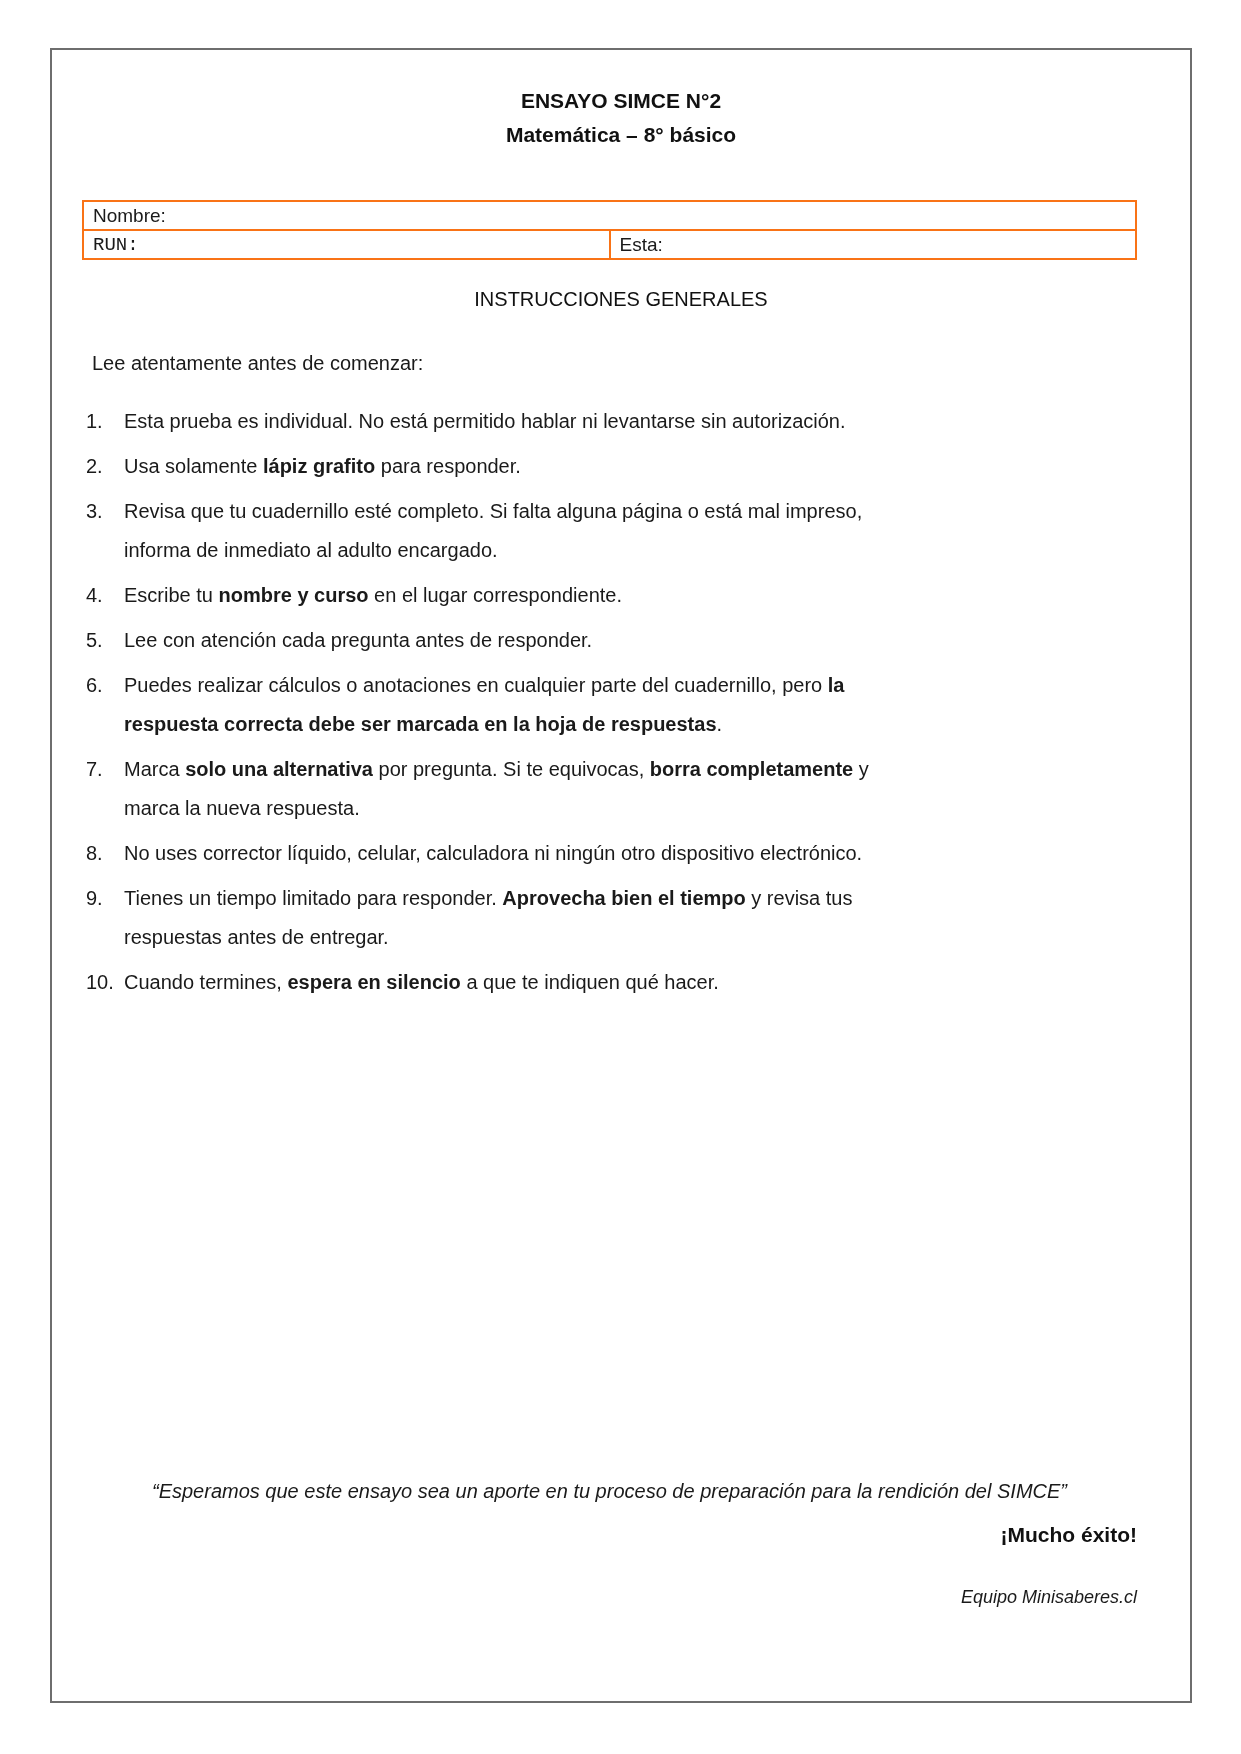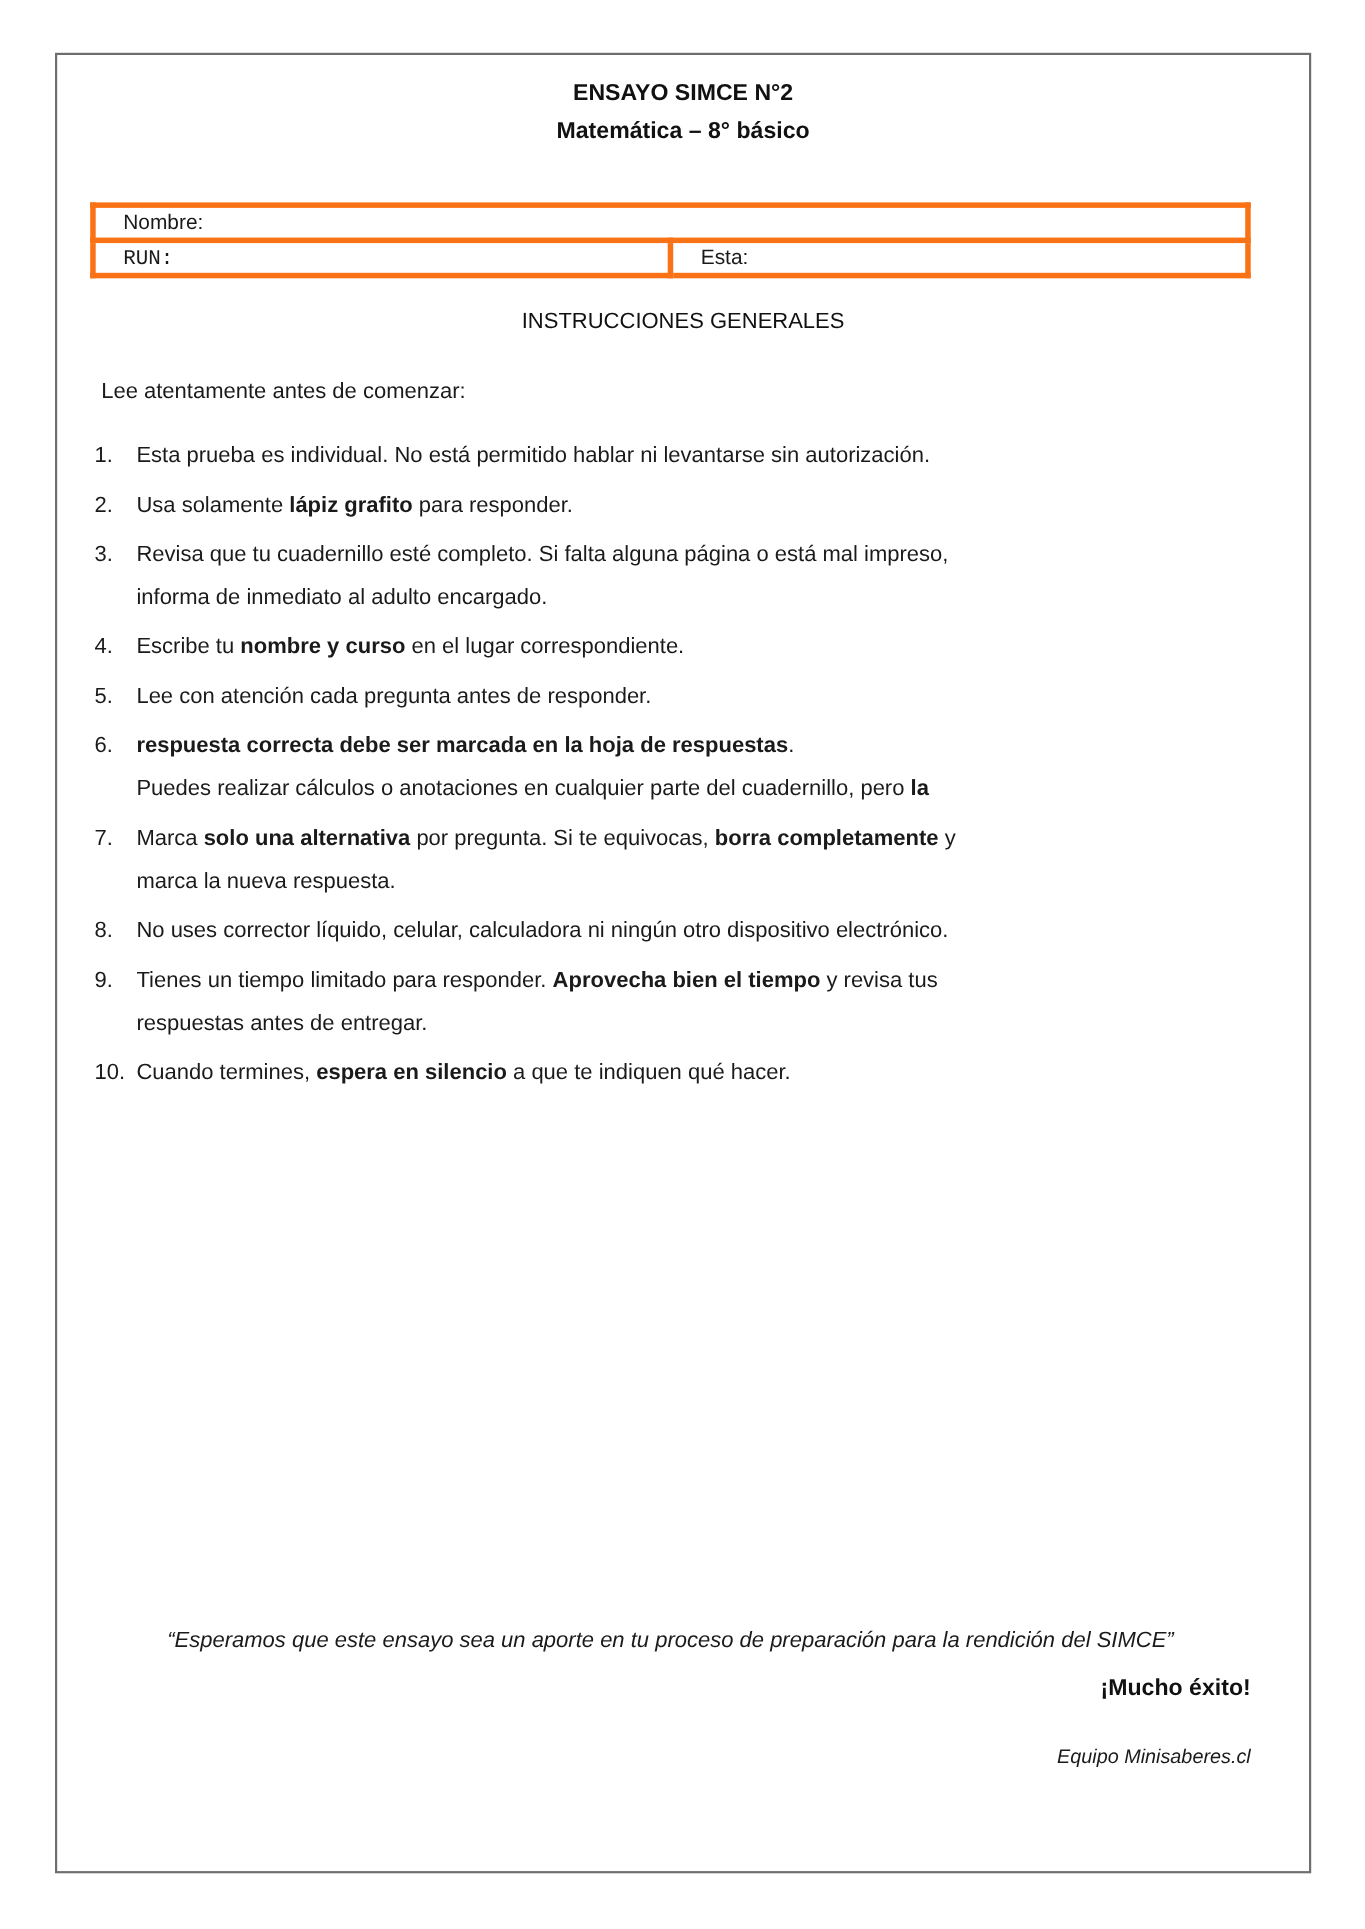--- a/index.html
+++ b/index.html
@@ -11,30 +11,30 @@
     -webkit-font-smoothing:antialiased;
   }
   .page{
     position:absolute;left:50px;top:48px;
     width:1138px;height:1651px;
     border:2px solid #6e6e6e;
     background:#ffffff;
     box-sizing:content-box;
   }
   
-  .titles{margin-top:18px;text-align:center;}
+  .titles{margin-top:34px;text-align:center;}
   .title-line{font-size:21px;font-weight:700;line-height:34px;color:#111;}
   
   .info-table{
     margin-left:30px;margin-top:48px;
     width:1055px;border-collapse:collapse;table-layout:fixed;
   }
   .info-table td{
-    border:5px solid #f97316;
-    height:27px;padding:0 0 0 25px;
+    border:2px solid #f97316;
+    height:27px;padding:0 0 0 9px;
     font-size:19px;color:#1a1a1a;vertical-align:middle;
     background:#fff;
   }
   .col-run{width:456px;font-family:Liberation Mono, monospace;}
   
   .instructions-heading{
     margin-top:26px;text-align:center;
     font-size:20px;font-weight:400;line-height:26px;color:#111;
   }
   .lead{
@@ -114,22 +114,22 @@
       <div class="item">
         <span class="num">4.</span>
         <div class="line"><span>Escribe tu </span><span class="b">nombre y curso</span><span> en el lugar correspondiente.</span></div>
       </div>
       <div class="item">
         <span class="num">5.</span>
         <div class="line"><span>Lee con atención cada pregunta antes de responder.</span></div>
       </div>
       <div class="item">
         <span class="num">6.</span>
+        <div class="line"><span>Puedes realizar cálculos o anotaciones en cualquier parte del cuadernillo, pero </span><span class="b">la</span></div>
         <div class="line"><span class="b">respuesta correcta debe ser marcada en la hoja de respuestas</span><span>.</span></div>
-        <div class="line"><span>Puedes realizar cálculos o anotaciones en cualquier parte del cuadernillo, pero </span><span class="b">la</span></div>
       </div>
       <div class="item">
         <span class="num">7.</span>
         <div class="line"><span>Marca </span><span class="b">solo una alternativa</span><span> por pregunta. Si te equivocas, </span><span class="b">borra completamente</span><span> y</span></div>
         <div class="line"><span>marca la nueva respuesta.</span></div>
       </div>
       <div class="item">
         <span class="num">8.</span>
         <div class="line"><span>No uses corrector líquido, celular, calculadora ni ningún otro dispositivo electrónico.</span></div>
       </div>

